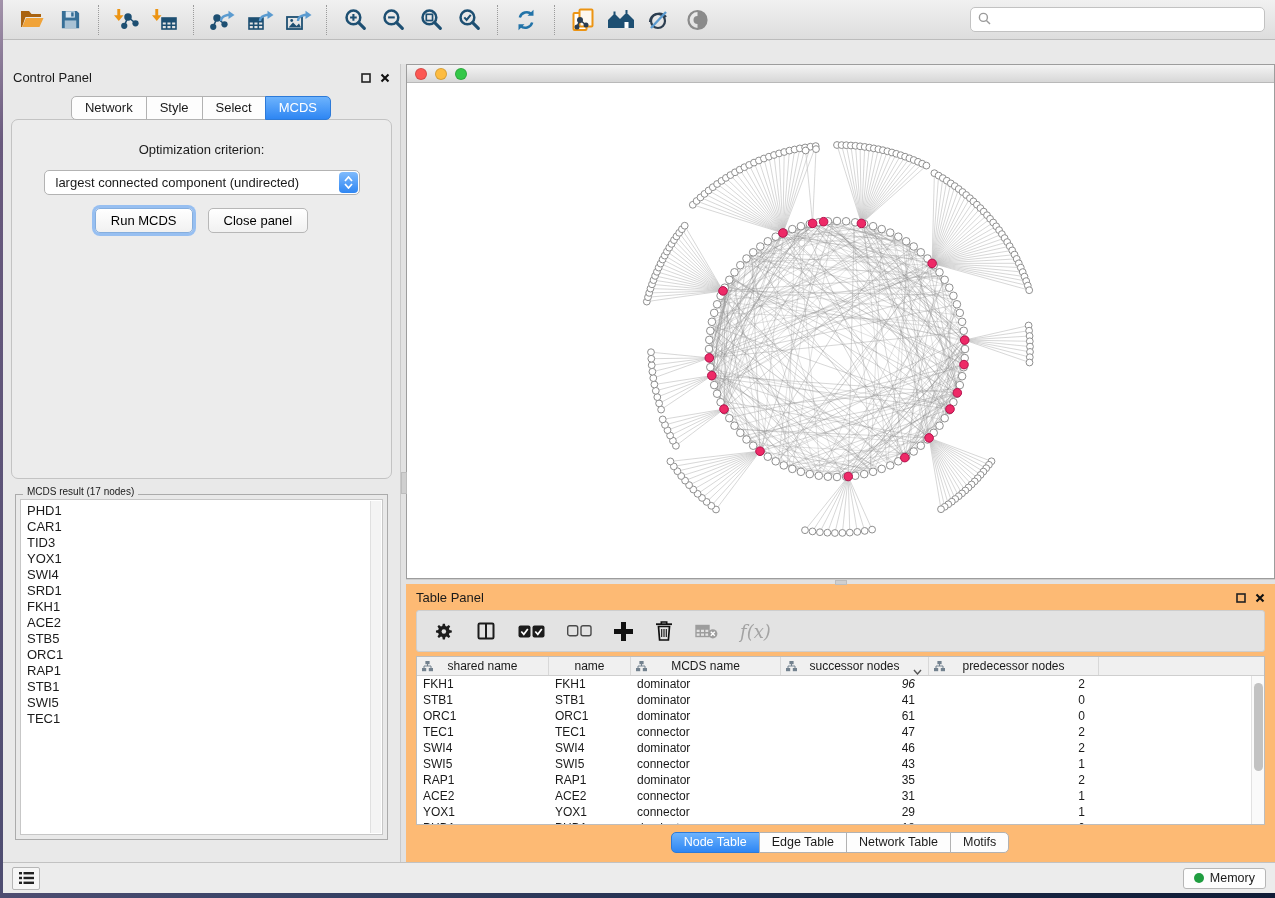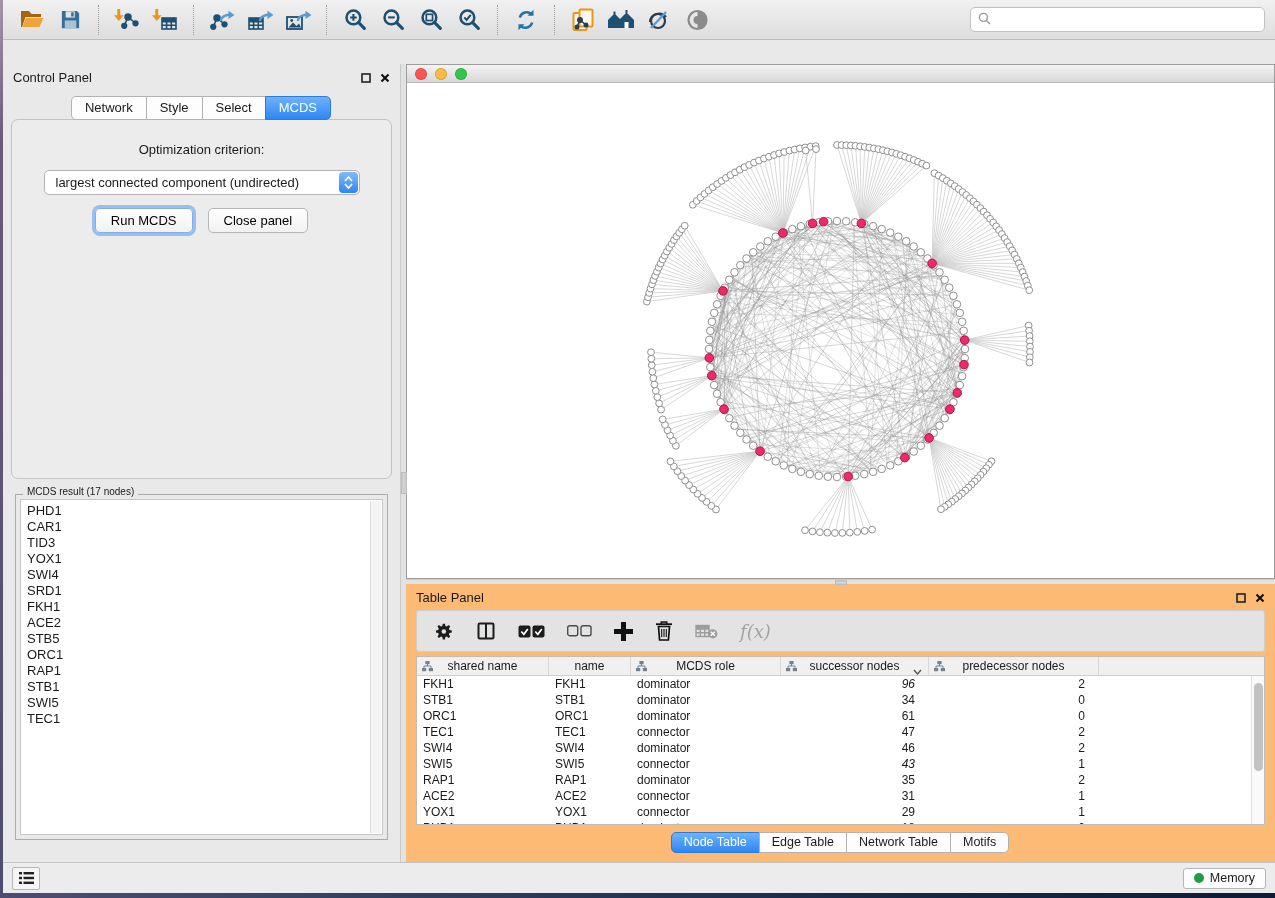--- a/index.html
+++ b/index.html
@@ -1235,21 +1235,21 @@
                 </div>
                 <div class="th" style="width: 150px;">
                   <span class="h-icon"><svg width="11" height="11" viewBox="0 0 11 11">
                       <g fill="#72818e">
                         <path d="M5.5 3v2M2 7V5h7v2" stroke="#72818e" stroke-width="1" fill="none"></path>
                         <rect x="3.4" y="0" width="4.2" height="3.2"></rect>
                         <rect x="0" y="7" width="4.2" height="3.2"></rect>
                         <rect x="6.8" y="7" width="4.2" height="3.2"></rect>
                       </g>
                     </svg></span>
-                  <span>MCDS role</span>
+                  <span>MCDS name</span>
                 </div>
                 <div class="th" style="width: 148px;">
                   <span class="h-icon"><svg width="11" height="11" viewBox="0 0 11 11">
                       <g fill="#72818e">
                         <path d="M5.5 3v2M2 7V5h7v2" stroke="#72818e" stroke-width="1" fill="none"></path>
                         <rect x="3.4" y="0" width="4.2" height="3.2"></rect>
                         <rect x="0" y="7" width="4.2" height="3.2"></rect>
                         <rect x="6.8" y="7" width="4.2" height="3.2"></rect>
                       </g>
                     </svg></span>
@@ -1276,21 +1276,21 @@
                   <div class="td" style="width: 132px;">FKH1</div>
                   <div class="td" style="width: 82px;">FKH1</div>
                   <div class="td" style="width: 150px;">dominator</div>
                   <div class="td num" style="width: 148px; padding-right: 14px; font-style: italic;">96</div>
                   <div class="td num" style="width: 170px; padding-right: 14px;">2</div>
                 </div>
                 <div class="trow">
                   <div class="td" style="width: 132px;">STB1</div>
                   <div class="td" style="width: 82px;">STB1</div>
                   <div class="td" style="width: 150px;">dominator</div>
-                  <div class="td num" style="width: 148px; padding-right: 14px;">34</div>
+                  <div class="td num" style="width: 148px; padding-right: 14px;">41</div>
                   <div class="td num" style="width: 170px; padding-right: 14px;">0</div>
                 </div>
                 <div class="trow">
                   <div class="td" style="width: 132px;">ORC1</div>
                   <div class="td" style="width: 82px;">ORC1</div>
                   <div class="td" style="width: 150px;">dominator</div>
                   <div class="td num" style="width: 148px; padding-right: 14px;">61</div>
                   <div class="td num" style="width: 170px; padding-right: 14px;">0</div>
                 </div>
                 <div class="trow">
@@ -1304,21 +1304,21 @@
                   <div class="td" style="width: 132px;">SWI4</div>
                   <div class="td" style="width: 82px;">SWI4</div>
                   <div class="td" style="width: 150px;">dominator</div>
                   <div class="td num" style="width: 148px; padding-right: 14px;">46</div>
                   <div class="td num" style="width: 170px; padding-right: 14px;">2</div>
                 </div>
                 <div class="trow">
                   <div class="td" style="width: 132px;">SWI5</div>
                   <div class="td" style="width: 82px;">SWI5</div>
                   <div class="td" style="width: 150px;">connector</div>
-                  <div class="td num" style="width: 148px; padding-right: 14px; font-style: italic;">43</div>
+                  <div class="td num" style="width: 148px; padding-right: 14px;">43</div>
                   <div class="td num" style="width: 170px; padding-right: 14px;">1</div>
                 </div>
                 <div class="trow">
                   <div class="td" style="width: 132px;">RAP1</div>
                   <div class="td" style="width: 82px;">RAP1</div>
                   <div class="td" style="width: 150px;">dominator</div>
                   <div class="td num" style="width: 148px; padding-right: 14px;">35</div>
                   <div class="td num" style="width: 170px; padding-right: 14px;">2</div>
                 </div>
                 <div class="trow">

